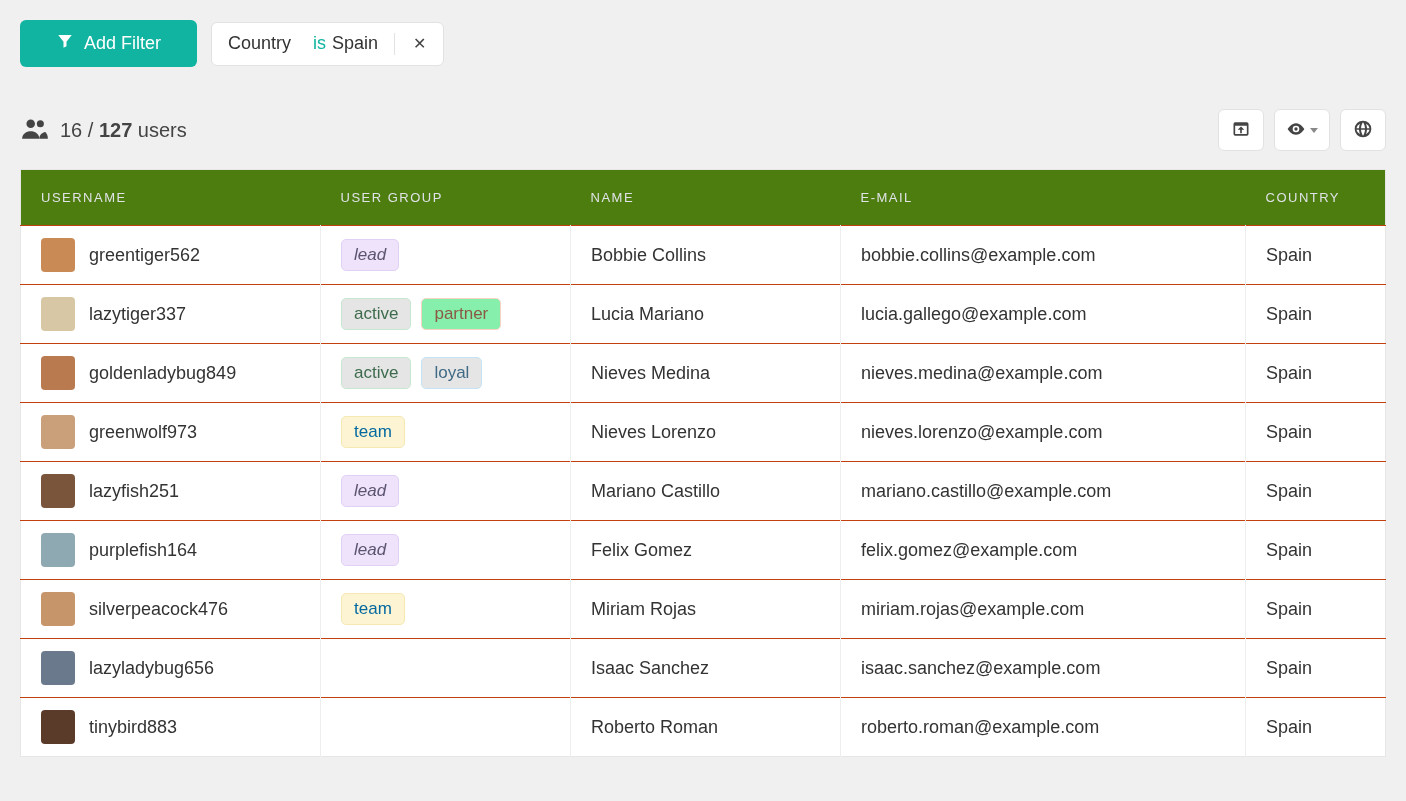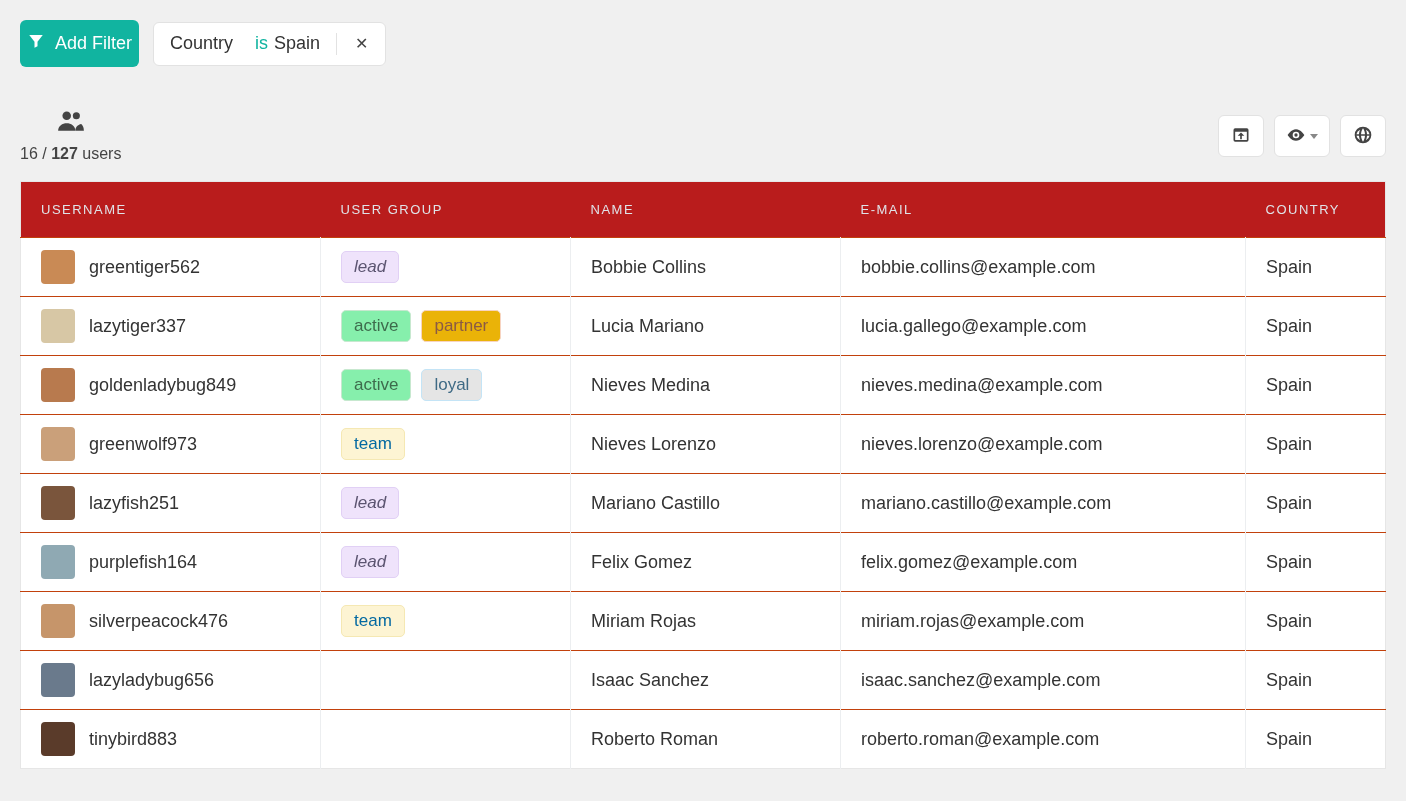--- a/index.html
+++ b/index.html
@@ -19,21 +19,21 @@
     margin-bottom: 42px;
   }
   .add-filter-btn {
     display: inline-flex;
     align-items: center;
     gap: 10px;
     background: #11b4a0;
     color: #fff;
     border: none;
     border-radius: 6px;
-    padding: 12px 7px;
+    padding: 12px 36px;
     font-size: 18px;
     cursor: pointer;
   }
   .add-filter-btn svg { width: 18px; height: 18px; fill: #fff; }
   .filter-chip {
     display: inline-flex;
     align-items: center;
     background: #fff;
     border: 1px solid #e2e2e2;
     border-radius: 6px;
@@ -57,23 +57,22 @@
   .summary-row {
     display: flex;
     align-items: center;
     justify-content: space-between;
     margin-bottom: 18px;
   }
   .summary-left {
     display: flex;
     align-items: center;
     gap: 10px;
-    font-size: 16px;
+    font-size: 20px;
     color: #444;
-    flex-direction: column;
   }
   .summary-left svg { width: 30px; height: 22px; fill: #444; }
   .summary-left .total { font-weight: 700; }
   .action-buttons {
     display: flex;
     gap: 10px;
   }
   .icon-btn {
     display: inline-flex;
     align-items: center;
@@ -95,21 +94,21 @@
     border-top: 5px solid #888;
   }
 
   table.users {
     width: 100%;
     border-collapse: collapse;
     background: #fff;
     border: 1px solid #e6e6e6;
   }
   table.users thead th {
-    background: #b91c1c;
+    background: #4d7c0f;
     color: #e0e3e8;
     text-transform: uppercase;
     letter-spacing: 1.5px;
     font-size: 13px;
     font-weight: 500;
     text-align: left;
     padding: 20px 20px;
   }
   table.users tbody td {
     padding: 12px 20px;
@@ -141,22 +140,22 @@
   .tags { display: flex; gap: 10px; flex-wrap: wrap; }
   .tag {
     display: inline-block;
     padding: 3px 12px;
     border-radius: 5px;
     font-size: 17px;
     border: 1px solid transparent;
     line-height: 1.4;
   }
   .tag-lead    { background: #efe3fb; border-color: #e1d0f5; color: #5b5470; font-style: italic; }
-  .tag-active  { background: #86efac; border-color: #c7e8cf; color: #3d6b4c; }
-  .tag-partner { background: #eab308; border-color: #f7d4c2; color: #8a5a45; text-align: center; }
+  .tag-active  { background: #e5e5e5; border-color: #c7e8cf; color: #3d6b4c; }
+  .tag-partner { background: #86efac; border-color: #f7d4c2; color: #8a5a45; text-align: center; }
   .tag-loyal   { background: #e5e5e5; border-color: #c4e4f6; color: #3e6a85; }
   .tag-team    { background: #fdf4d3; border-color: #f5e8b3; color: #0369a1; }
 </style>
 </head>
 <body>
 
 <div class="container">
 
   <div class="filter-row">
     <button class="add-filter-btn">

